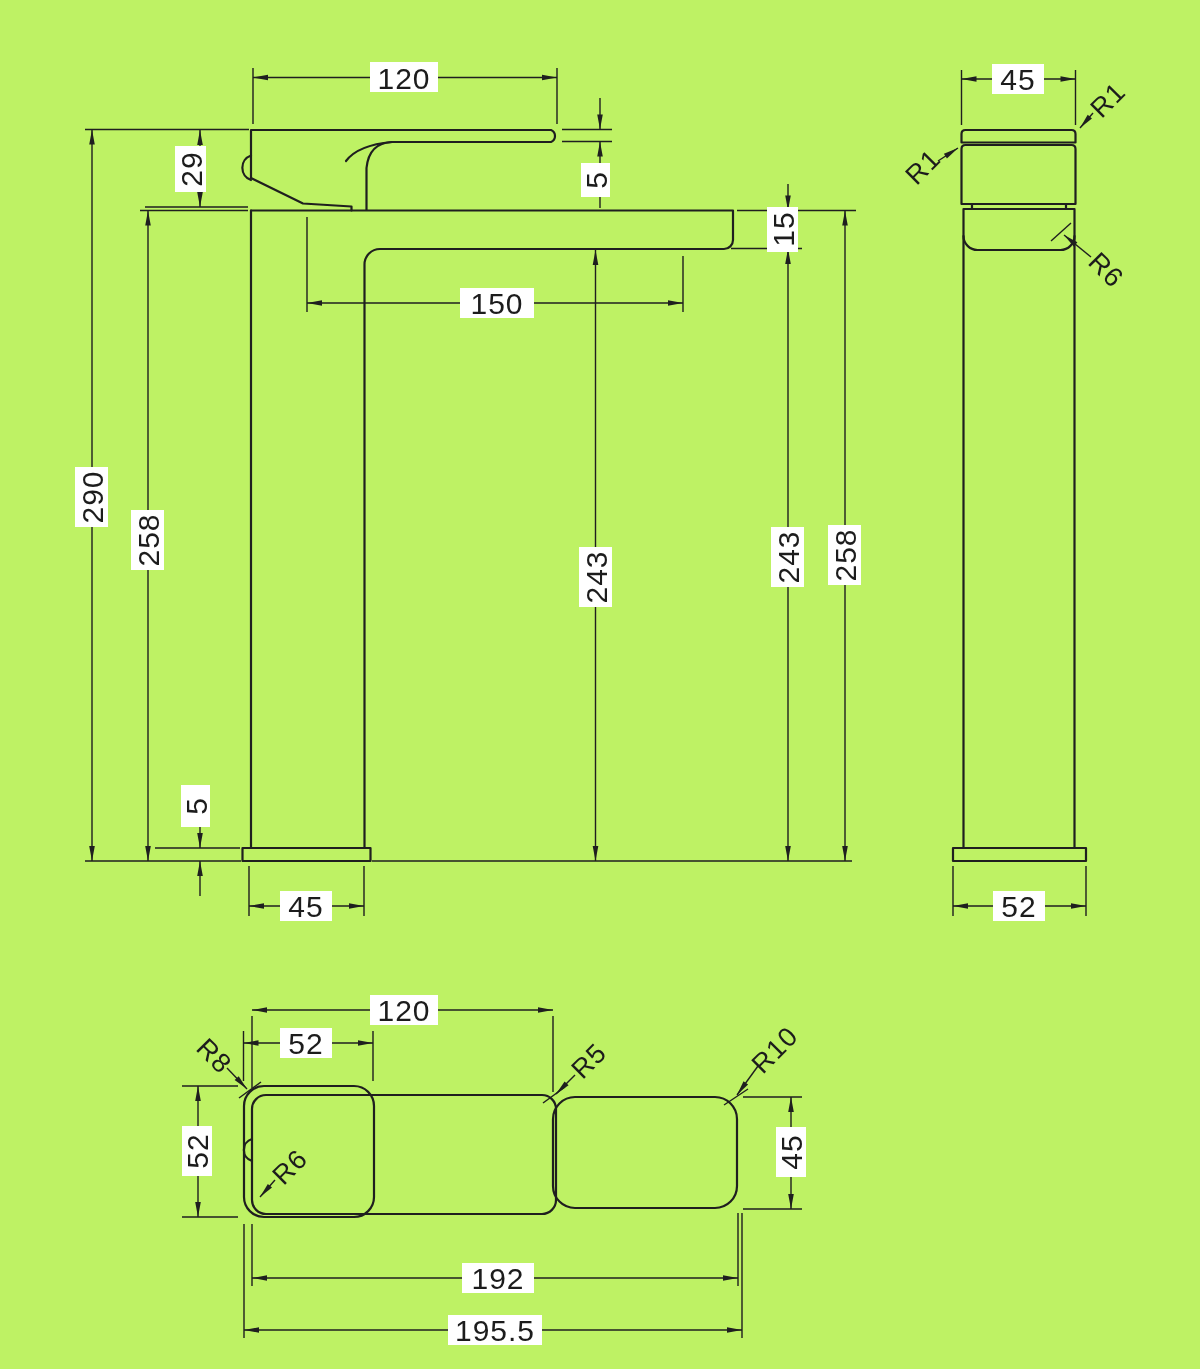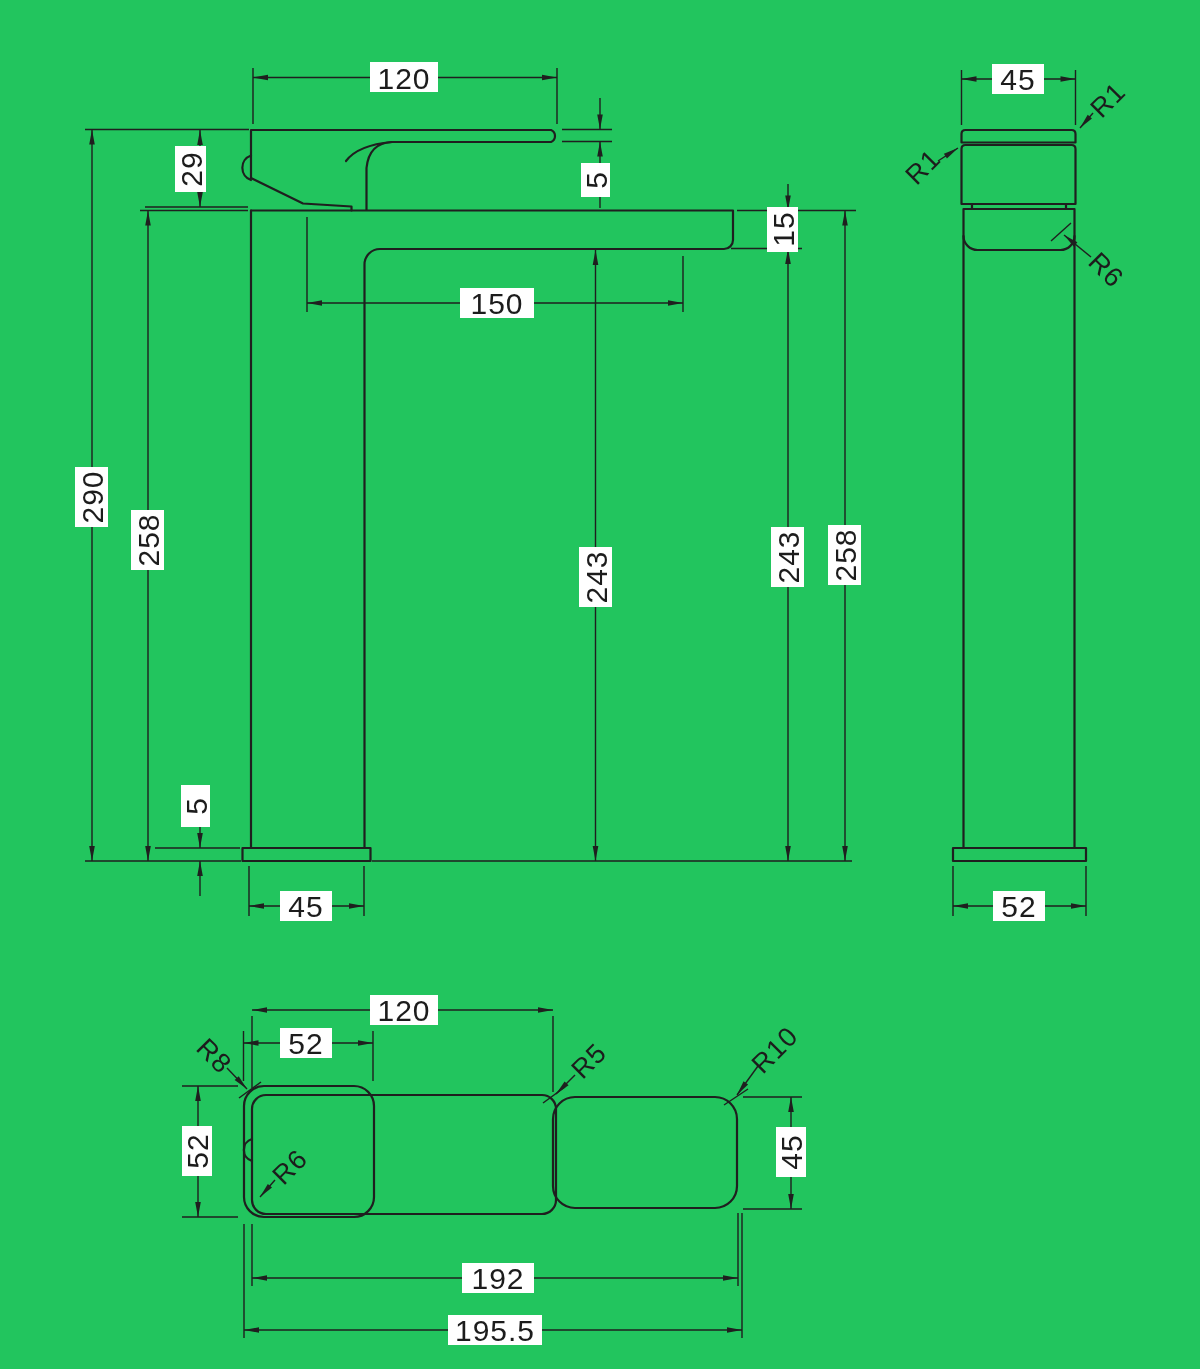--- a/index.html
+++ b/index.html
@@ -1,16 +1,16 @@
 <!DOCTYPE html>
 <html><head>
 <meta charset="utf-8">
 <style>
   html,body{margin:0;padding:0;background:#ffffff;}
-  .stage{width:1200px;height:1369px;background:#22c55e;position:relative;}
+  .stage{width:1200px;height:1369px;background:#bef264;position:relative;}
   .obj{stroke:#1f1f1f;stroke-width:2.2;fill:none;stroke-linecap:round;stroke-linejoin:round;}
   .dim{stroke:#1f1f1f;stroke-width:1.4;fill:none;stroke-linecap:butt;}
   .thin{stroke:#1f1f1f;stroke-width:1.4;fill:none;}
   .bg{fill:#ffffff;stroke:none;}
   .lbl{font-family:"Liberation Sans","DejaVu Sans",sans-serif;font-size:30px;letter-spacing:1px;fill:#1c1c1c;text-anchor:middle;}
   .rlbl{font-family:"Liberation Sans","DejaVu Sans",sans-serif;font-size:27px;letter-spacing:1px;fill:#1c1c1c;text-anchor:middle;}
 </style>
 </head>
 <body>
 

